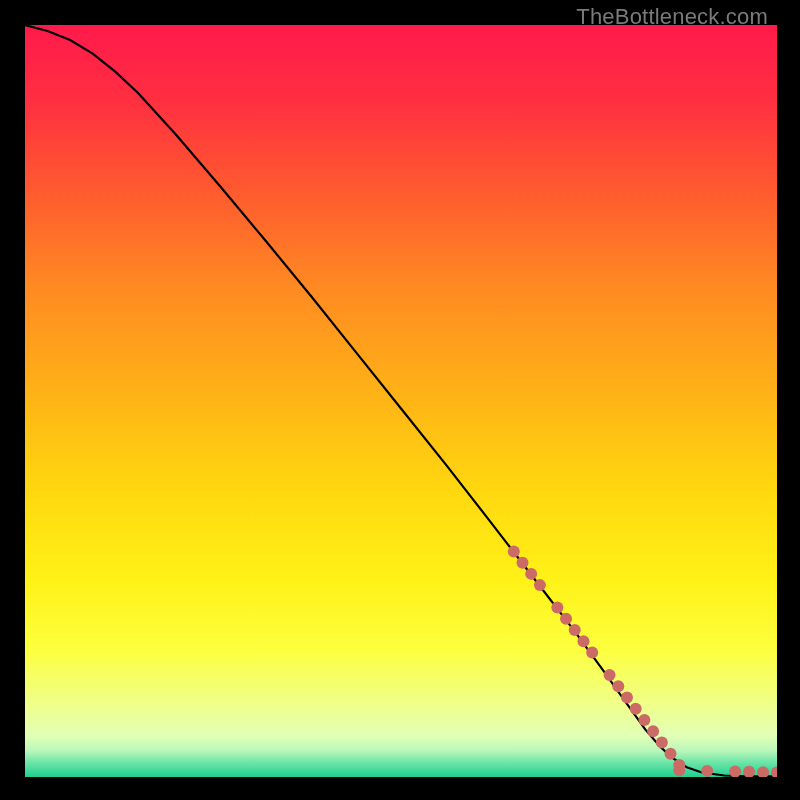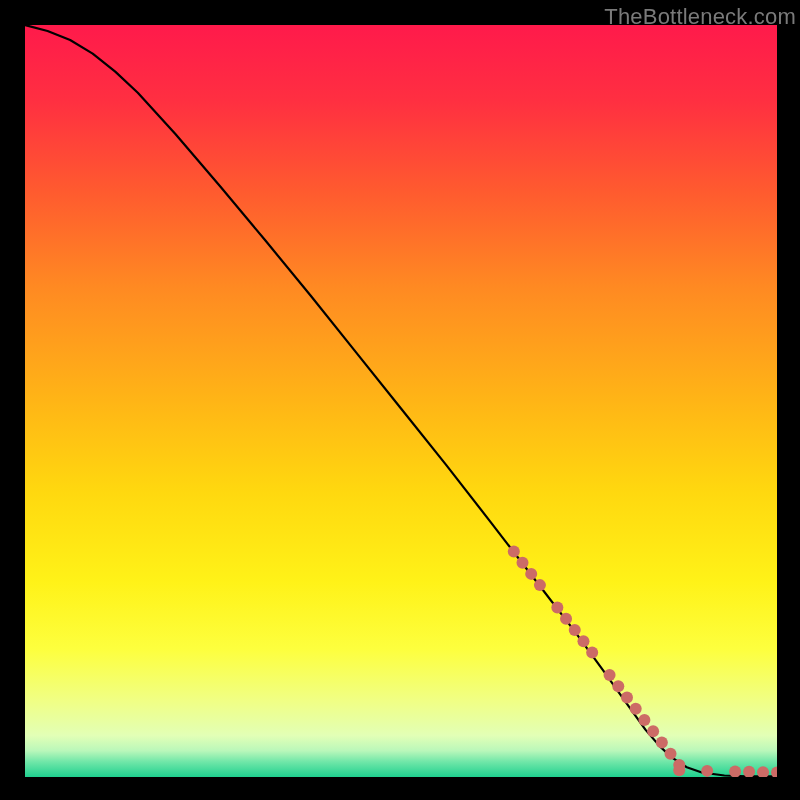--- a/index.html
+++ b/index.html
@@ -25,21 +25,21 @@
     height: 752px;
   }
   .plot svg {
     display: block;
     width: 752px;
     height: 752px;
   }
   .watermark {
     position: absolute;
     top: 4px;
-    right: 4px;
+    right: 32px;
     color: #7a7a7a;
     font-size: 22px;
     font-weight: 500;
     letter-spacing: 0.2px;
     user-select: none;
   }
 </style>
 </head>
 <body>
 

